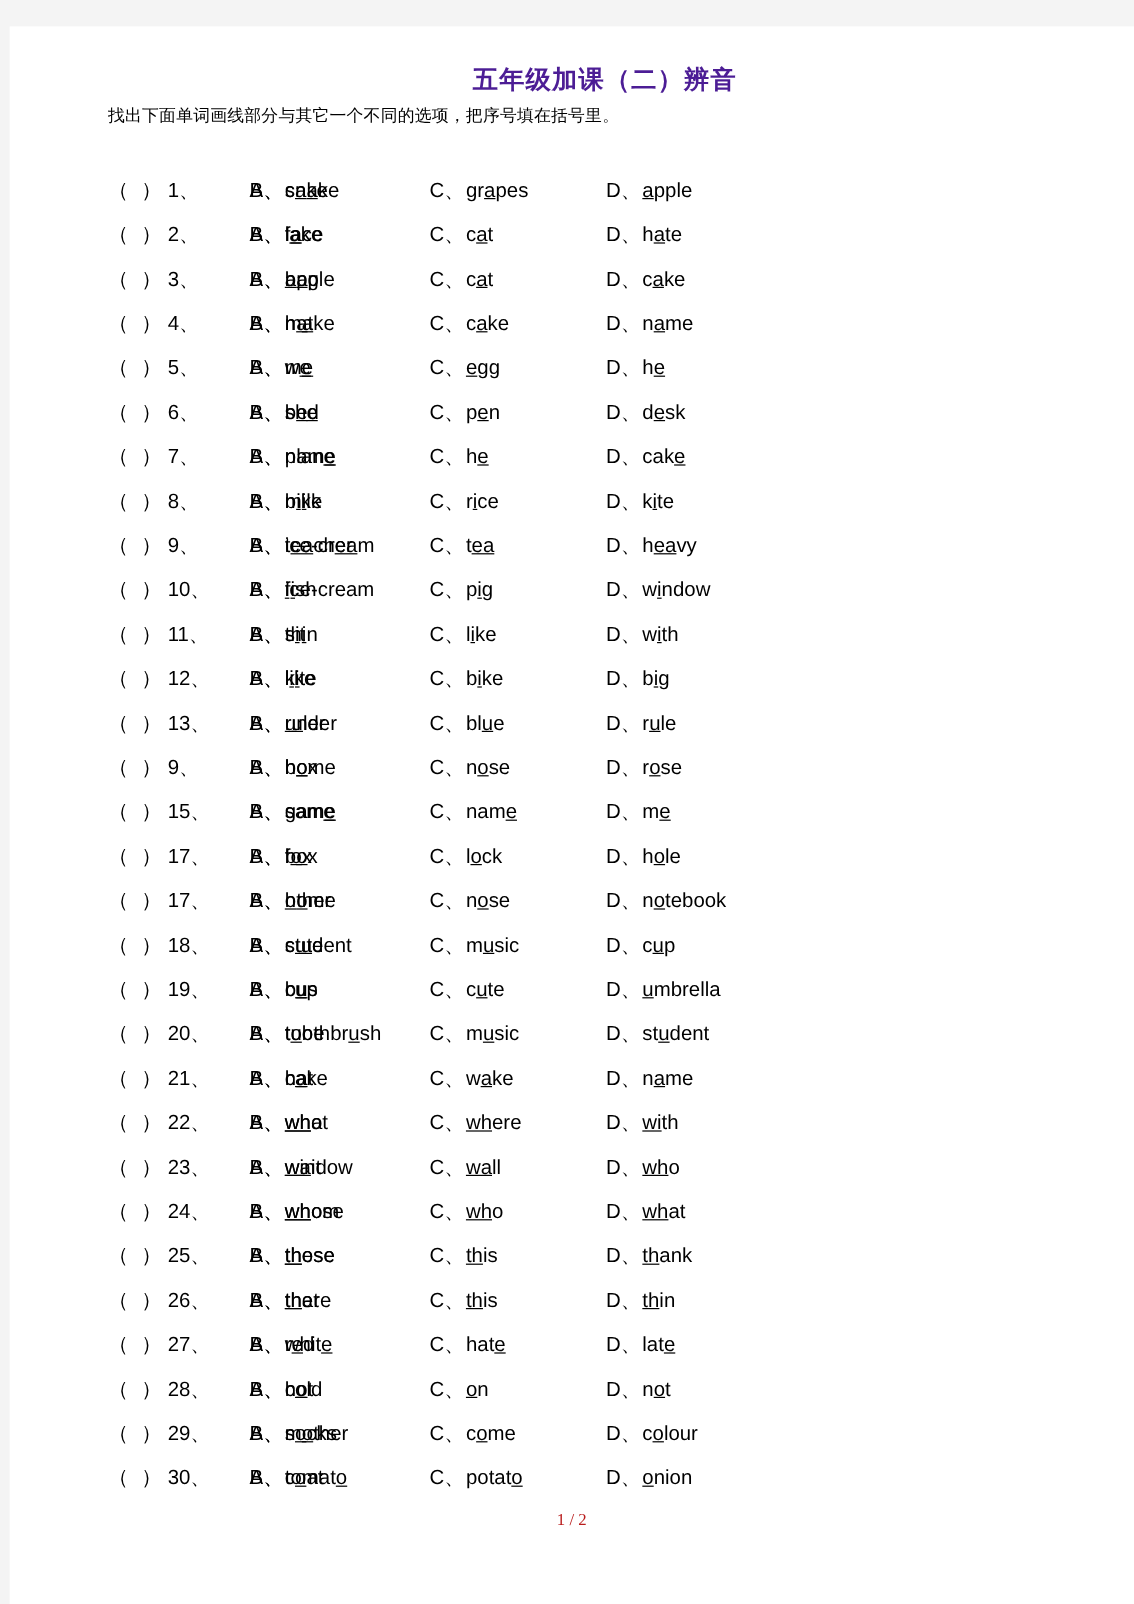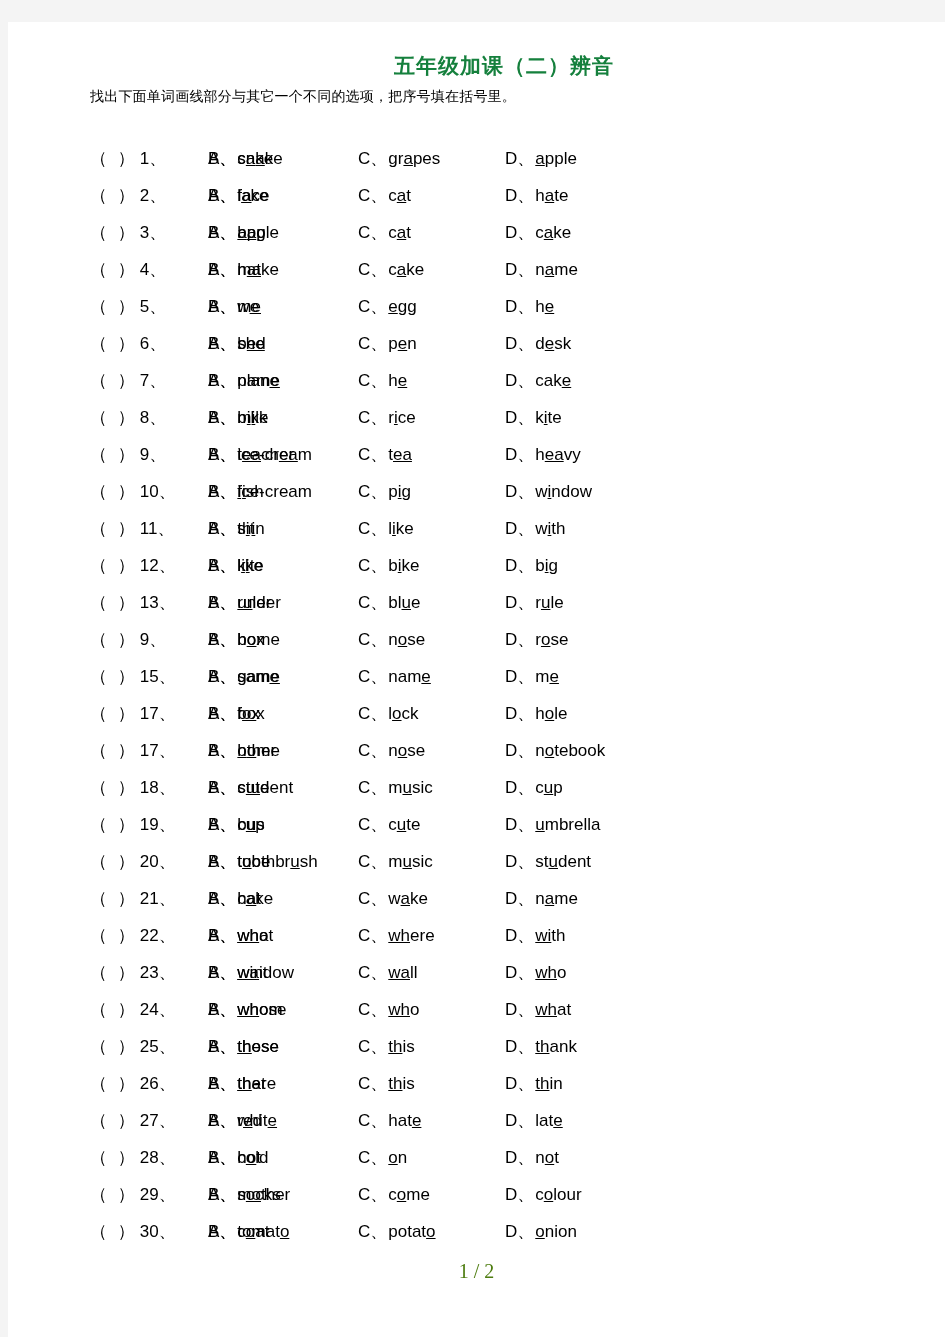--- a/index.html
+++ b/index.html
@@ -27,21 +27,21 @@
     left: 82px;
     top: 30px;
     width: 790px;
   }
   .doc-title {
     text-align: center;
     font-family: "Liberation Serif", serif;
     font-weight: bold;
     font-size: 21px;
     letter-spacing: 1px;
-    color: #15803d;
+    color: #4c1d95;
     margin: 0 0 8px 0;
     padding-left: 38px;
   }
   .instruction {
     font-size: 14px;
     color: #000;
     margin: 0 0 14px 0;
     letter-spacing: 0.2px;
   }
   .q-list {
@@ -80,22 +80,22 @@
   .u {
     text-decoration: underline;
     text-underline-offset: 1px;
   }
   .page-footer {
     position: absolute;
     left: 0;
     top: 1238px;
     width: 937px;
     text-align: center;
-    font-size: 20px;
-    color: #4d7c0f;
+    font-size: 14px;
+    color: #b91c1c;
     font-family: "Liberation Serif", serif;
   }
 </style>
 </head>
 <body>
 
 <div class="page-sheet">
 
   <div class="doc-body">
 

